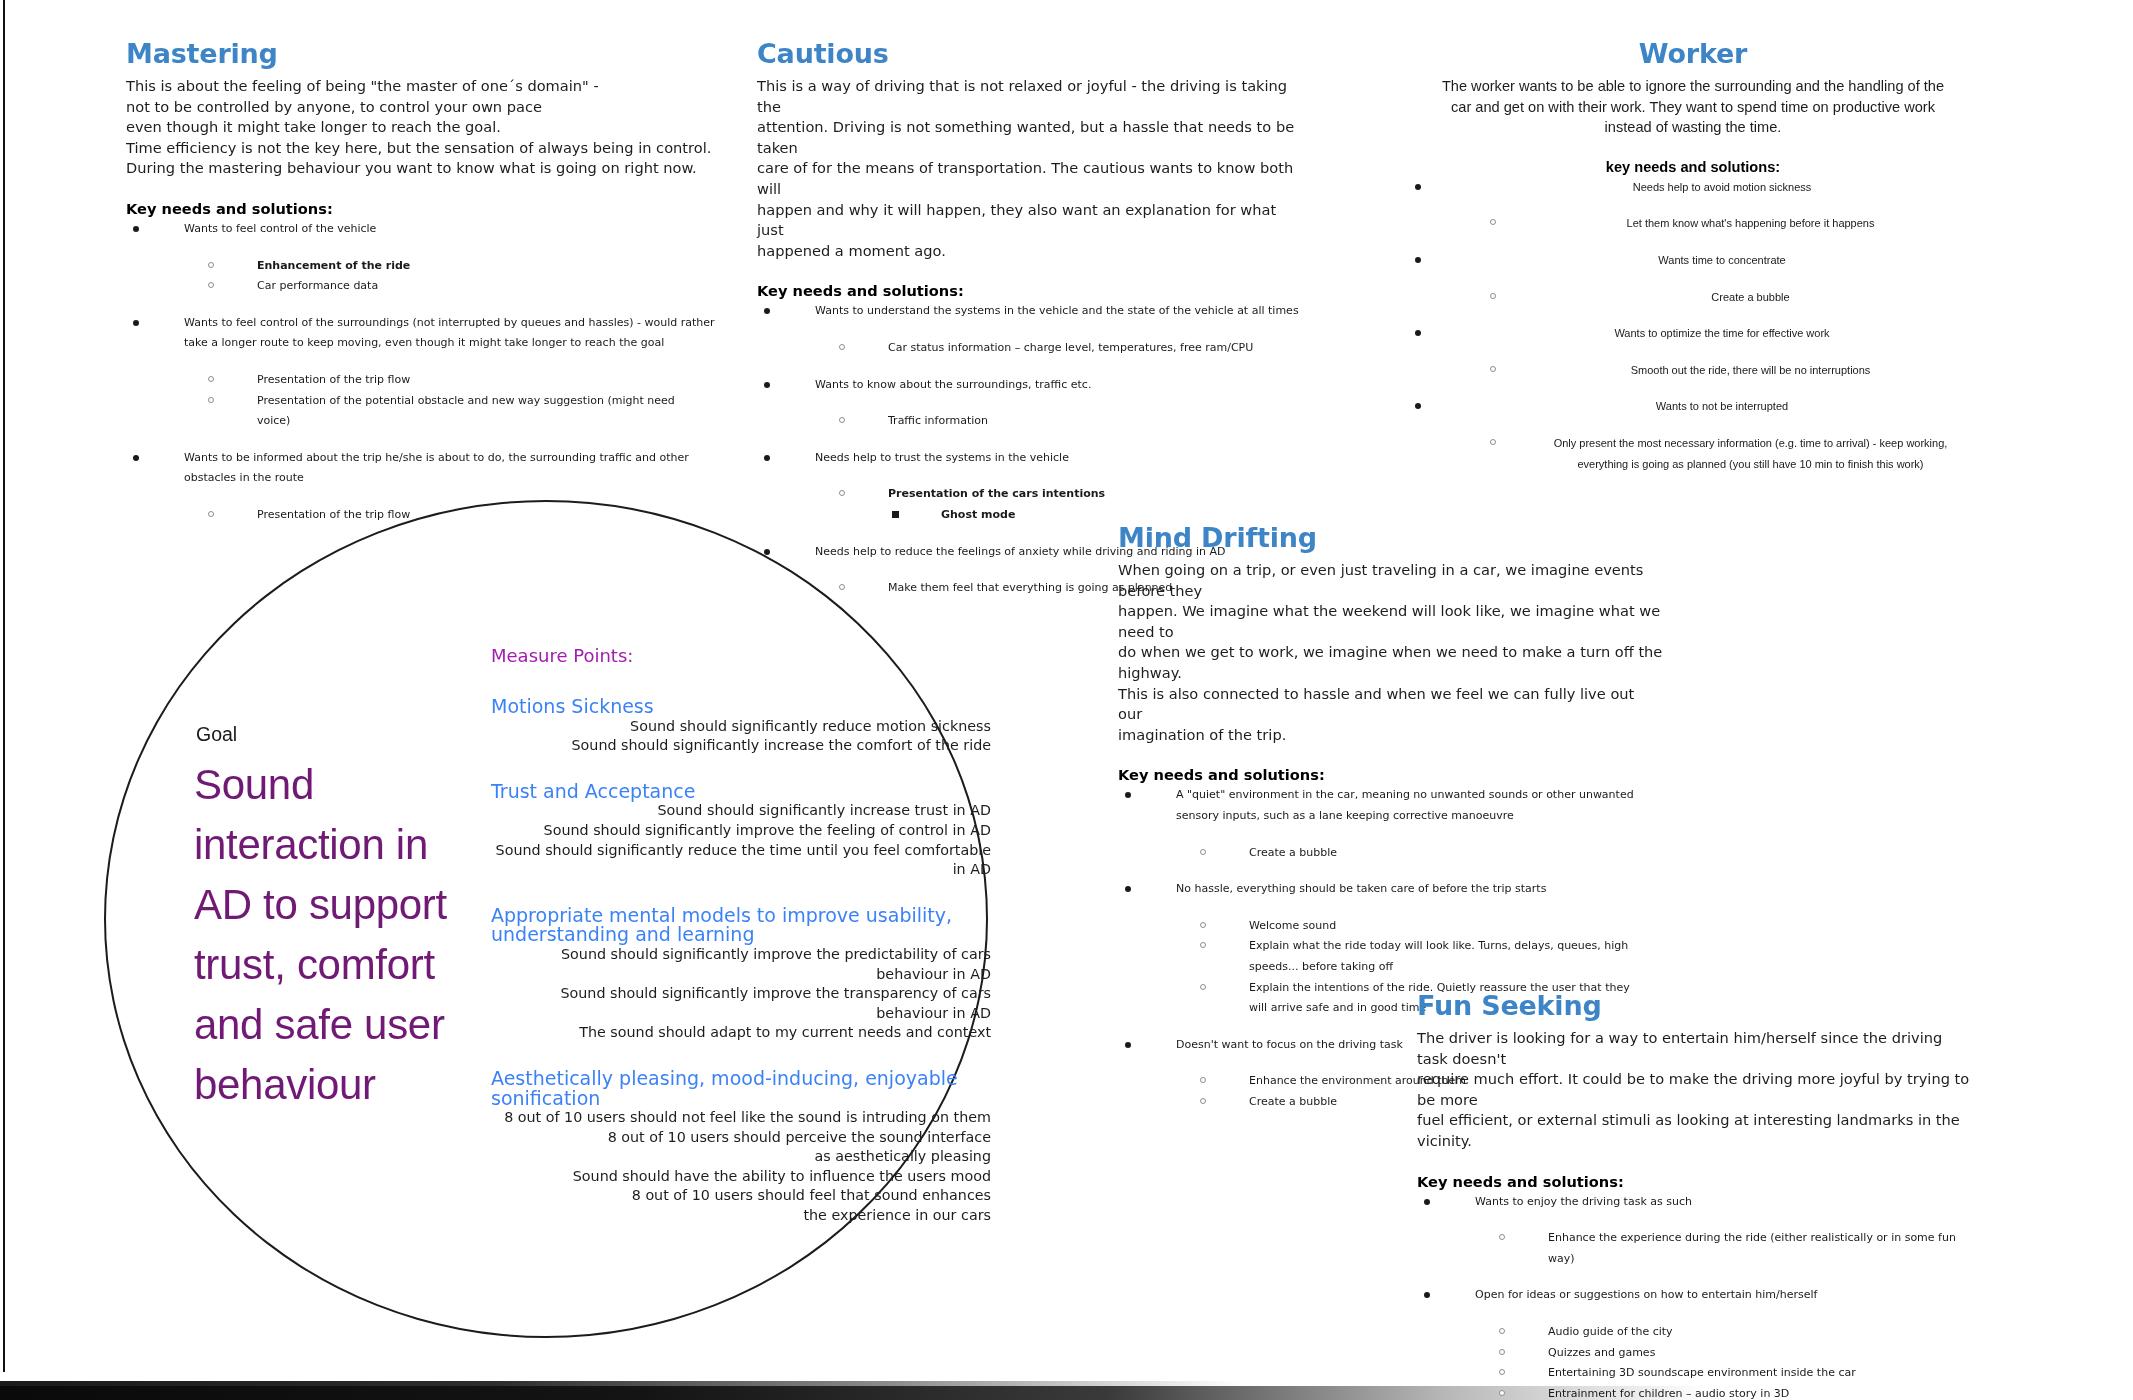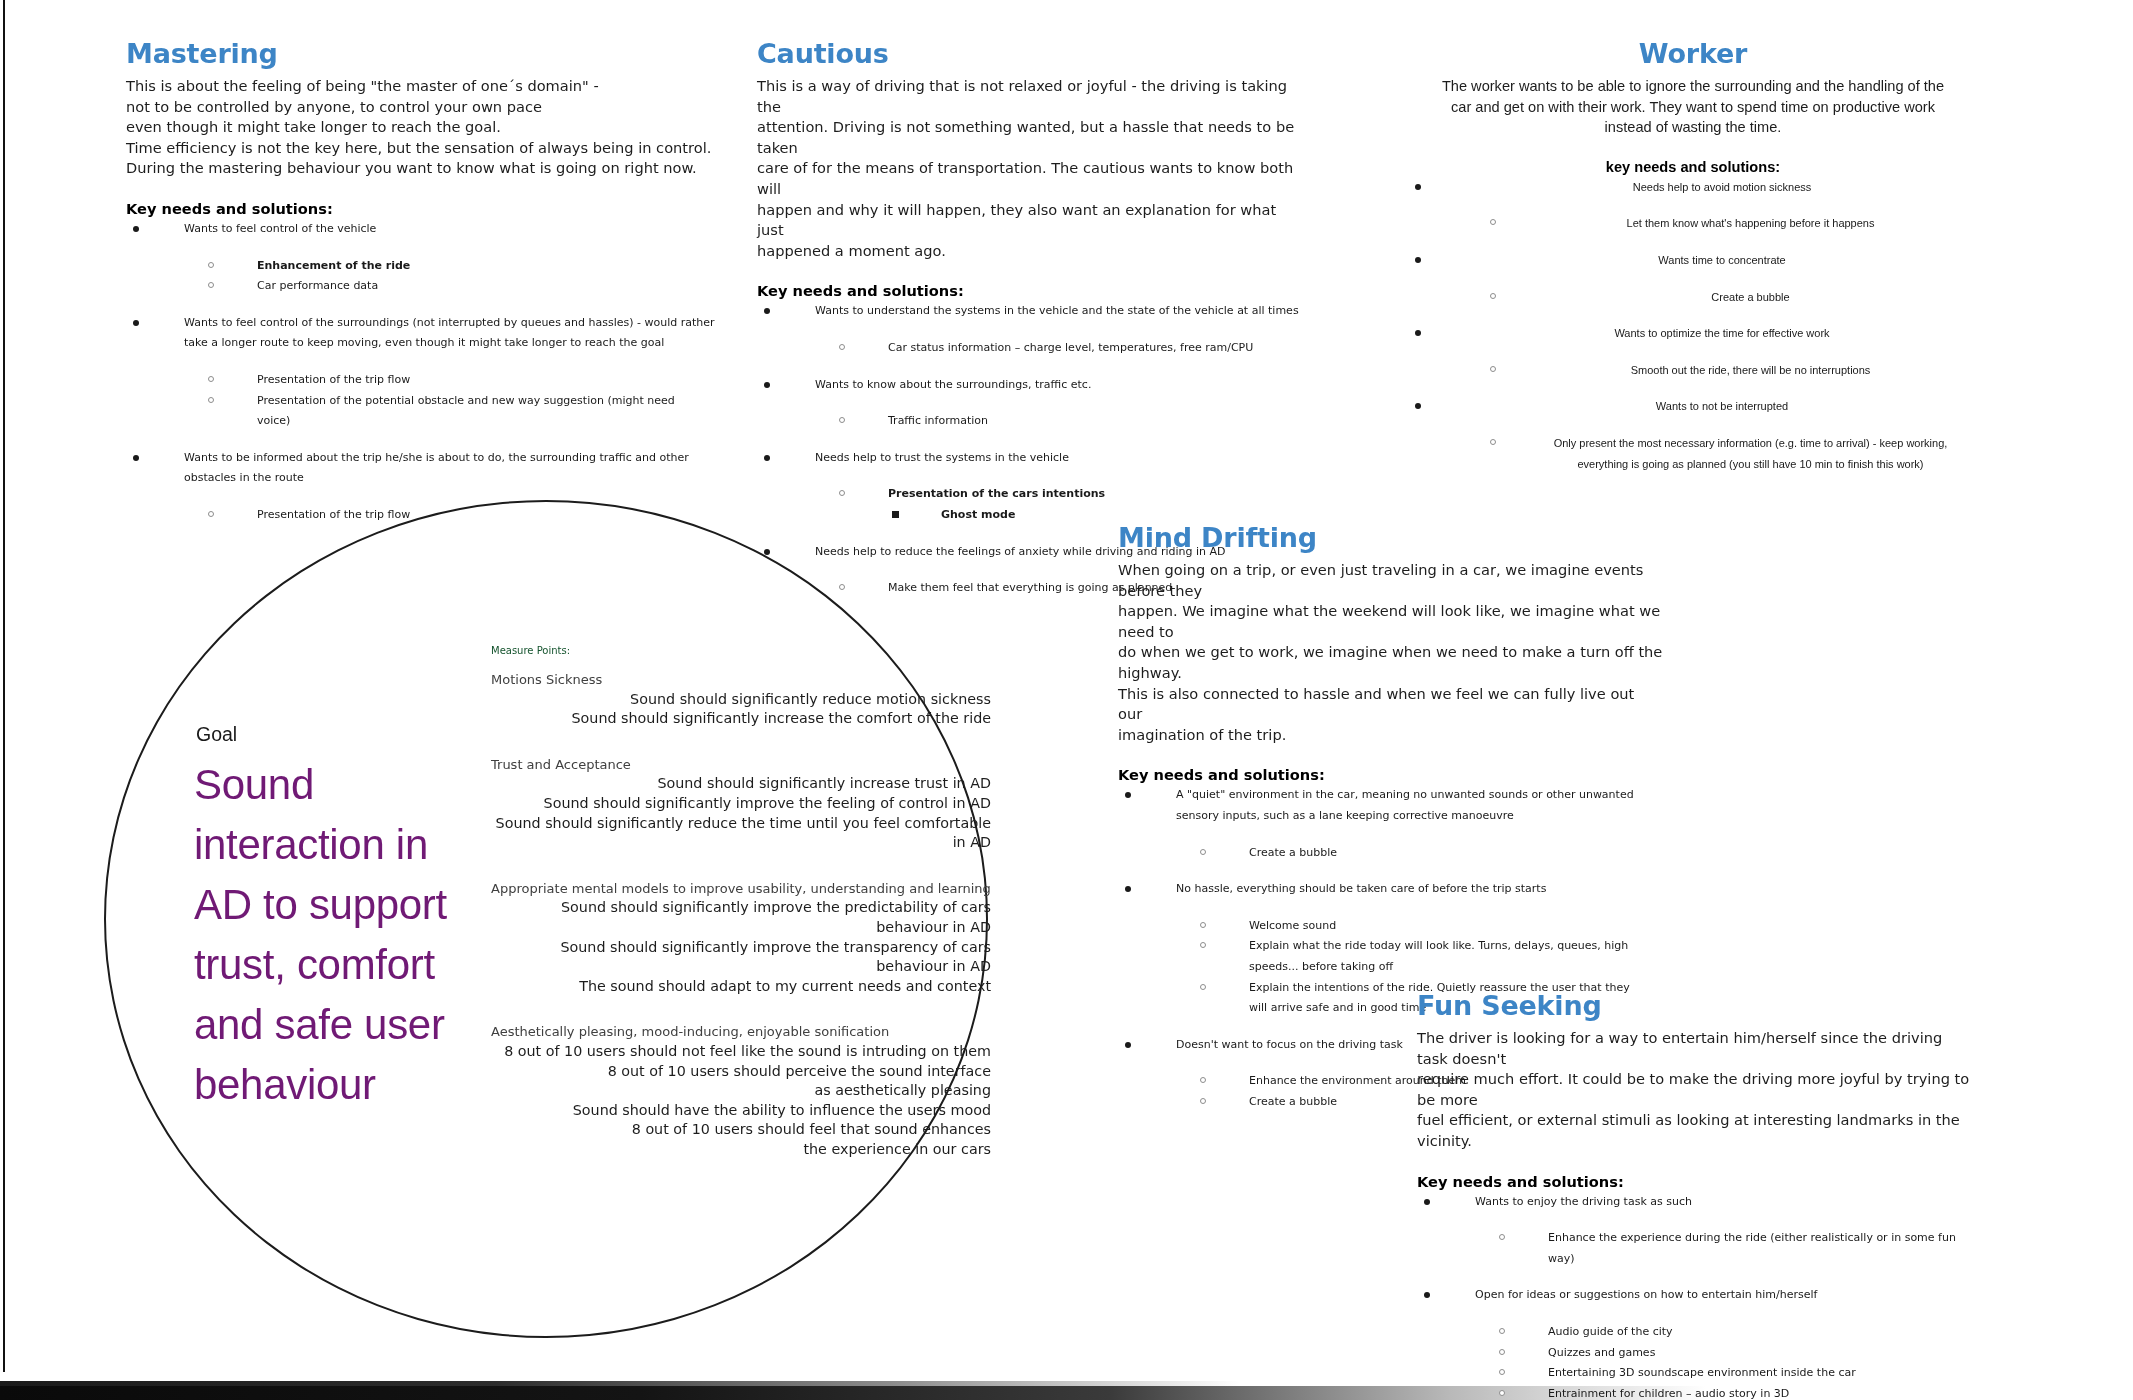--- a/index.html
+++ b/index.html
@@ -99,23 +99,23 @@
   #goal-text {
     position:absolute; left:194px; top:755px; width:290px;
     font-size:42px; line-height:60px;
     font-family:"Liberation Sans", sans-serif;
     color:#701a75; letter-spacing:-0.3px;
   }
   #measure {
     position:absolute; left:491px; top:645px; width:500px;
     font-family:"DejaVu Sans", sans-serif;
   }
-  #measure .mp-title { font-size:10px; color:#14532d; margin-bottom:14px; }
+  #measure .mp-title { font-size:18px; color:#a21caf; margin-bottom:31px; }
   #measure .mp-group { margin-bottom:26px; }
-  #measure .mp-head { font-size:13px; color:#404040; line-height:19.6px; }
+  #measure .mp-head { font-size:19px; color:#3b82f6; line-height:19.6px; }
   #measure .mp-line { font-size:14.3px; color:#1d1d1d; line-height:19.6px;text-align:right; }
 </style>
 </head>
 <body>
 
 <div class="edge-left"></div>
 <div class="edge-bottom2"></div>
 <div class="edge-bottom"></div>
 
 <div class="sec" id="mastering">

